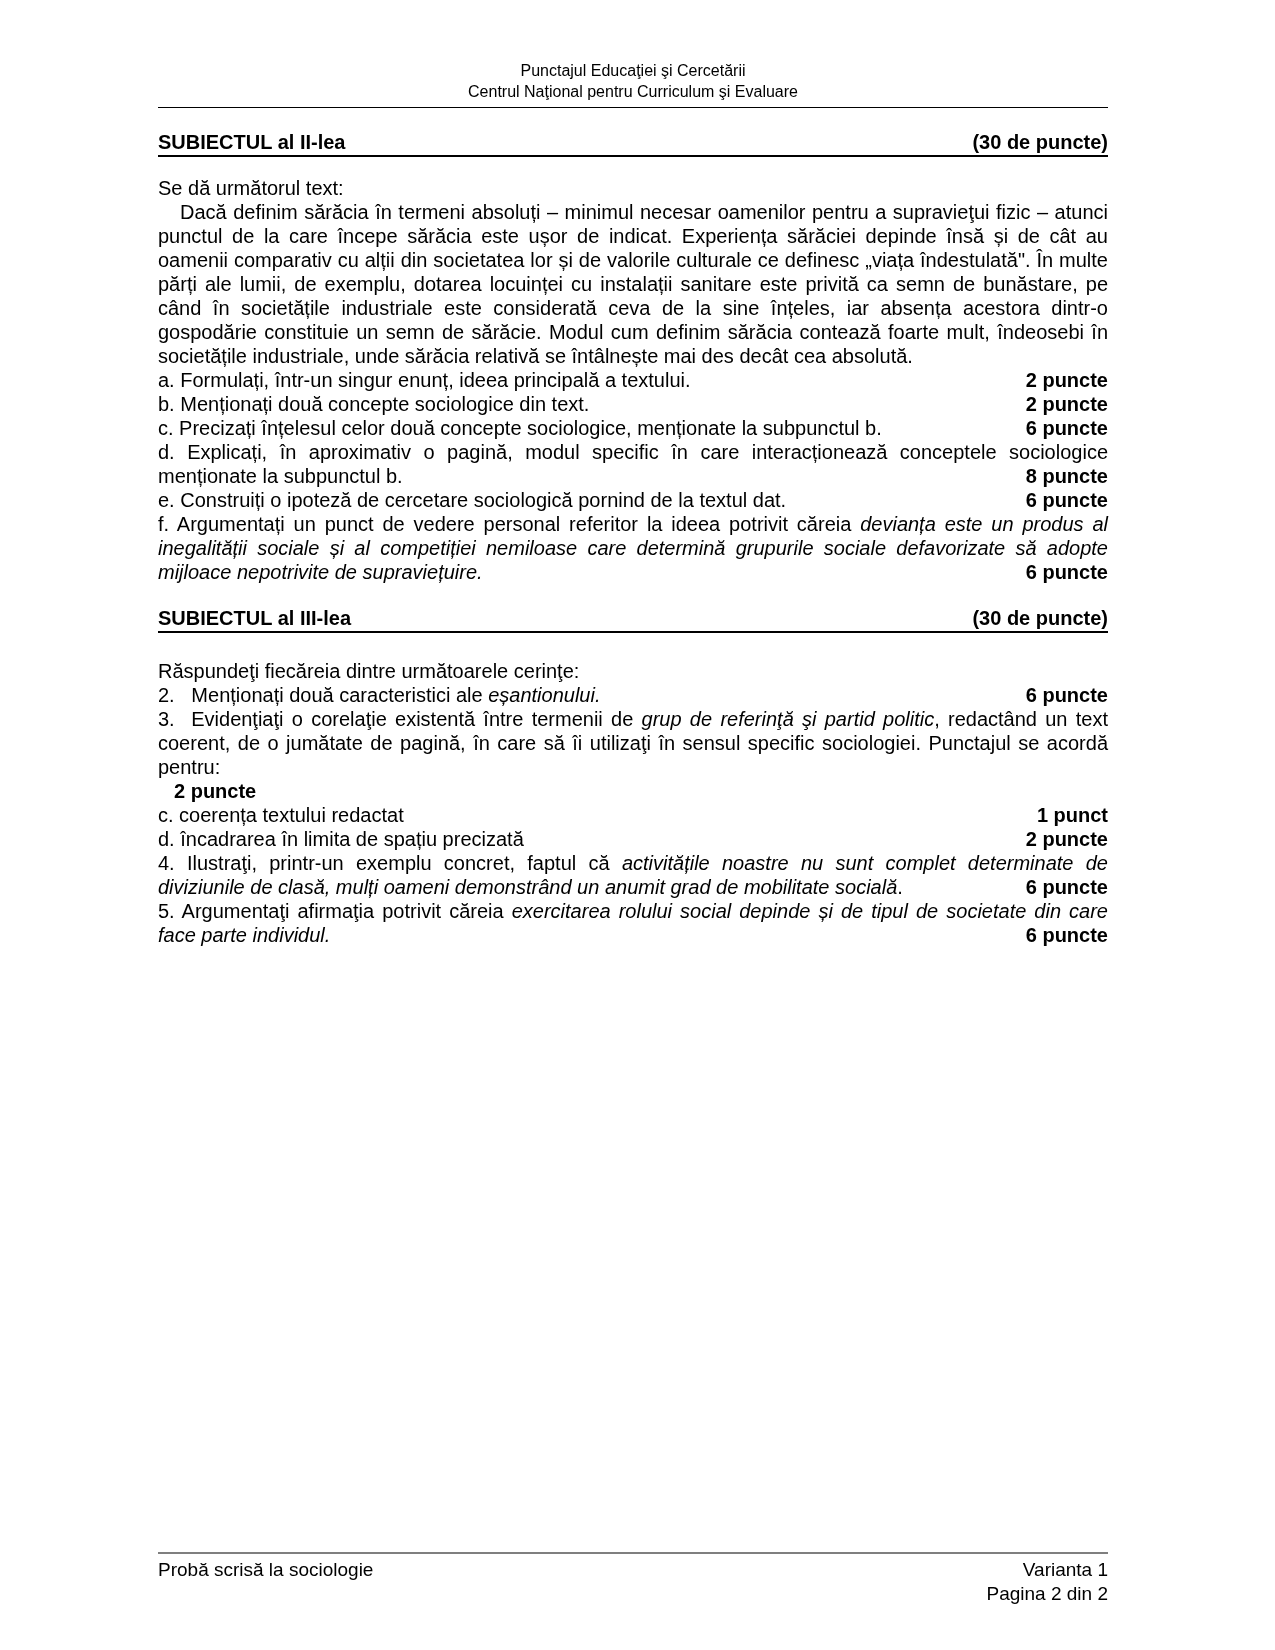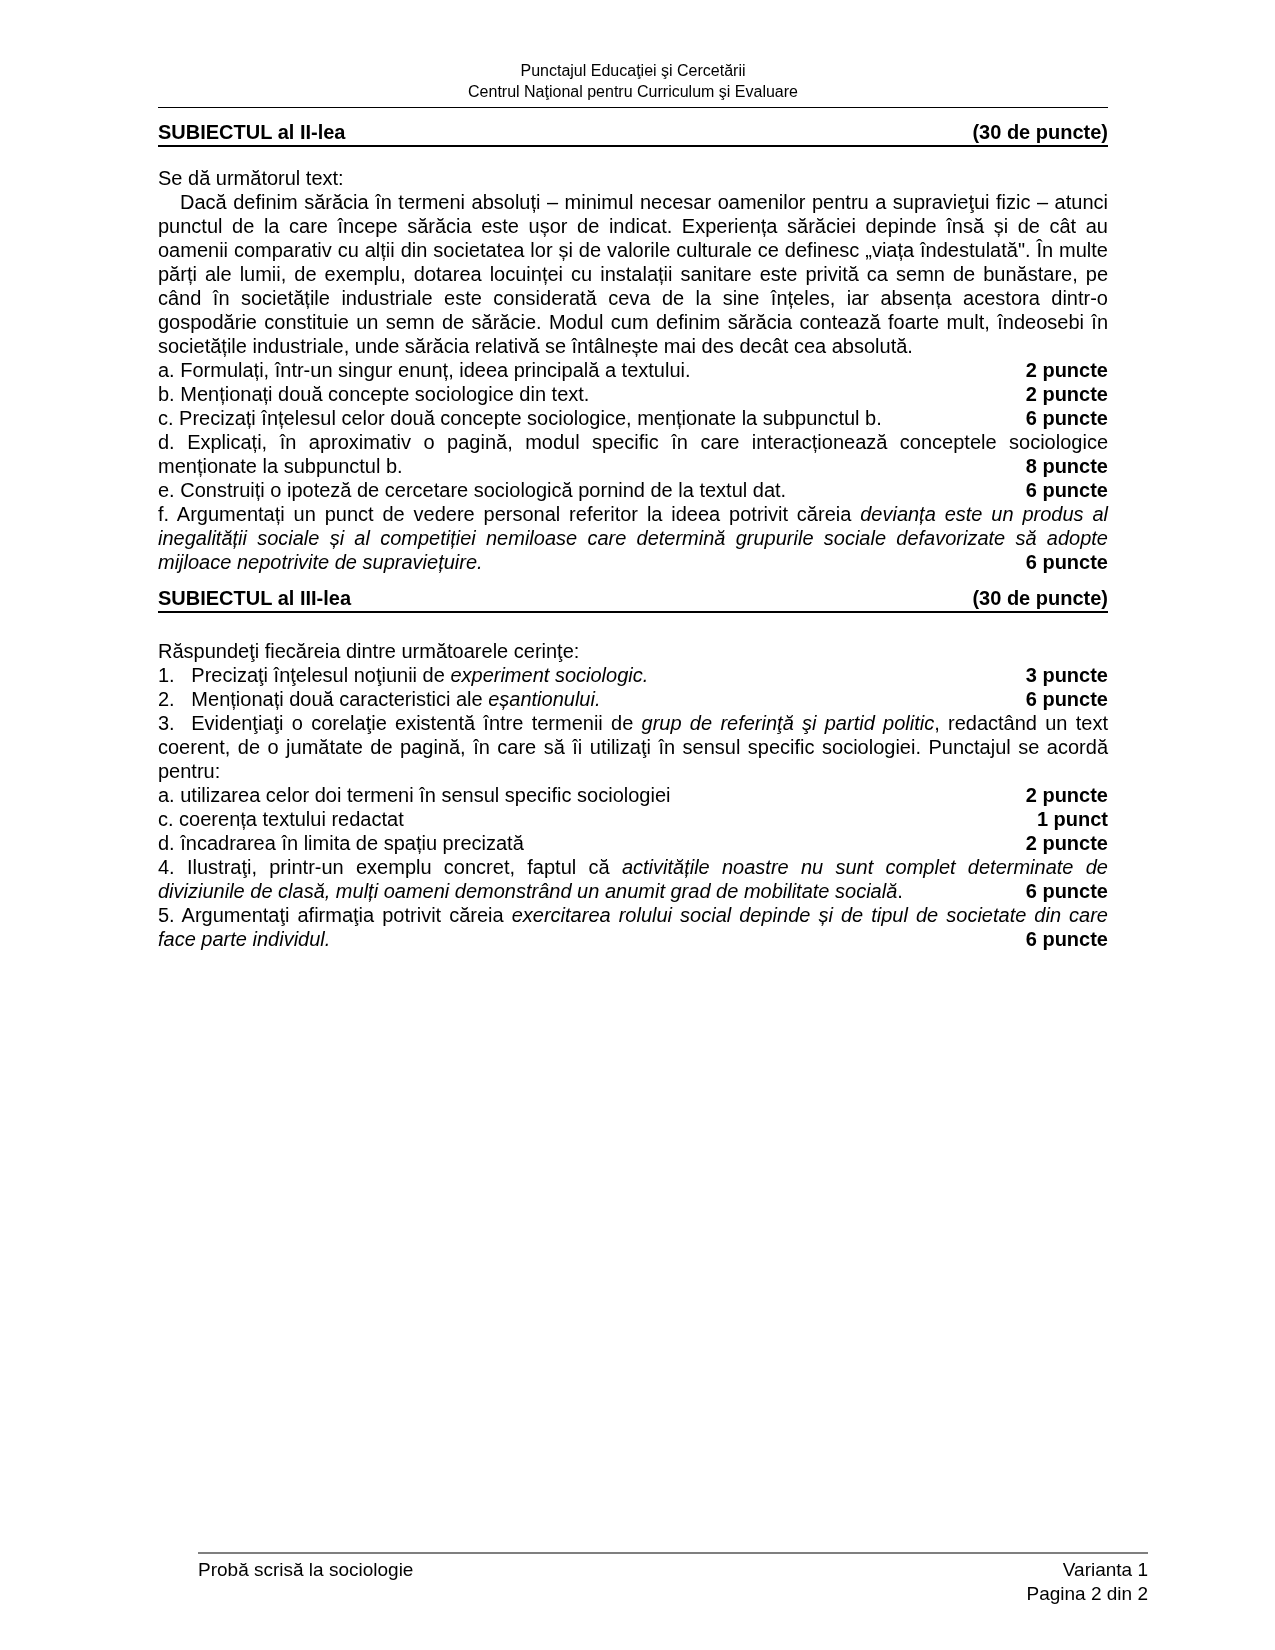--- a/index.html
+++ b/index.html
@@ -6,34 +6,34 @@
   .page {
     position:relative; width:1275px; height:1650px; background:#ffffff;
     font-family:"Liberation Sans", sans-serif; color:#000; overflow:hidden;
     margin:0 auto;
   }
   .content { position:absolute; left:158px; top:0; width:950px; font-size:20px; line-height:24px; }
   .doc-header { padding-top:60px; text-align:center; font-size:16px; line-height:21px; }
   .header-rule { border-top:1.5px solid #000; margin-top:5px; }
   .section-title {
     display:flex; justify-content:space-between; font-weight:bold;
-    border-bottom:2px solid #000; margin-top:12px; padding-bottom:1px;
+    border-bottom:2px solid #000; margin-top:22px; padding-bottom:1px;
   }
   .section-title.s3 { }
   .intro { margin-top:19px; }
   .intro3 { margin-top:26px; }
   .quote-par { text-align:justify; text-indent:22px; }
   .req-row.single { display:flex; justify-content:space-between; }
   .req-row.single .req-points { white-space:nowrap; margin-left:16px; }
   .req-row.multi .req-text { display:block; text-align:justify; }
   .req-row.multi .req-text::after { content:""; display:block; clear:both; }
   .req-points { font-weight:bold; }
   .req-points.float { float:right; margin-left:12px; }
   .it { font-style:italic; }
-  .footer { position:absolute; left:158px; top:1552px; width:950px; font-size:19px; line-height:23px;margin-left:40px; }
+  .footer { position:absolute; left:158px; top:1552px; width:950px; font-size:19px; line-height:23px; }
   .footer-rule { border-top:2px solid #7f7f7f; }
   .footer-row { display:flex; justify-content:space-between; padding-top:4px; }
   .footer-center { text-align:right; padding-top:1px; }
 </style>
 </head>
 <body>
 
 <div class="page">
   <div class="content">
 
@@ -74,32 +74,27 @@
         </div>
       </div>
 
     <div class="section-title s3">
       <span>SUBIECTUL al III-lea</span>
       <span>(30 de puncte)</span>
     </div>
     <div class="intro3">Răspundeţi fiecăreia dintre următoarele cerinţe:</div>
     <div id="s3-items">
         <div class="req-row single">
-          <span class="req-text"><span>1.&nbsp;&nbsp;&nbsp;Precizaţi înţelesul noţiunii de </span><span class="it">experiment sociologic.</span></span>
-          <span class="req-points">3 puncte</span>
-        </div>
-        <div class="req-row single">
           <span class="req-text"><span>2.&nbsp;&nbsp;&nbsp;Menționați două caracteristici ale </span><span class="it">eșantionului.</span></span>
           <span class="req-points">6 puncte</span>
         </div>
         <div class="req-row multi">
           <span class="req-text"><span>3.&nbsp;&nbsp;Evidenţiaţi o corelaţie existentă între termenii de </span><span class="it">grup de referinţă şi partid politic</span><span>, redactând un text coerent, de o jumătate de pagină, în care să îi utilizaţi în sensul specific sociologiei. Punctajul se acordă pentru:</span></span>
         </div>
         <div class="req-row single">
-          <span class="req-text"><span>a. utilizarea celor doi termeni în sensul specific sociologiei</span></span>
           <span class="req-points">2 puncte</span>
         </div>
         <div class="req-row single">
           <span class="req-text"><span>c. coerența textului redactat</span></span>
           <span class="req-points">1 punct</span>
         </div>
         <div class="req-row single">
           <span class="req-text"><span>d. încadrarea în limita de spațiu precizată</span></span>
           <span class="req-points">2 puncte</span>
         </div>

